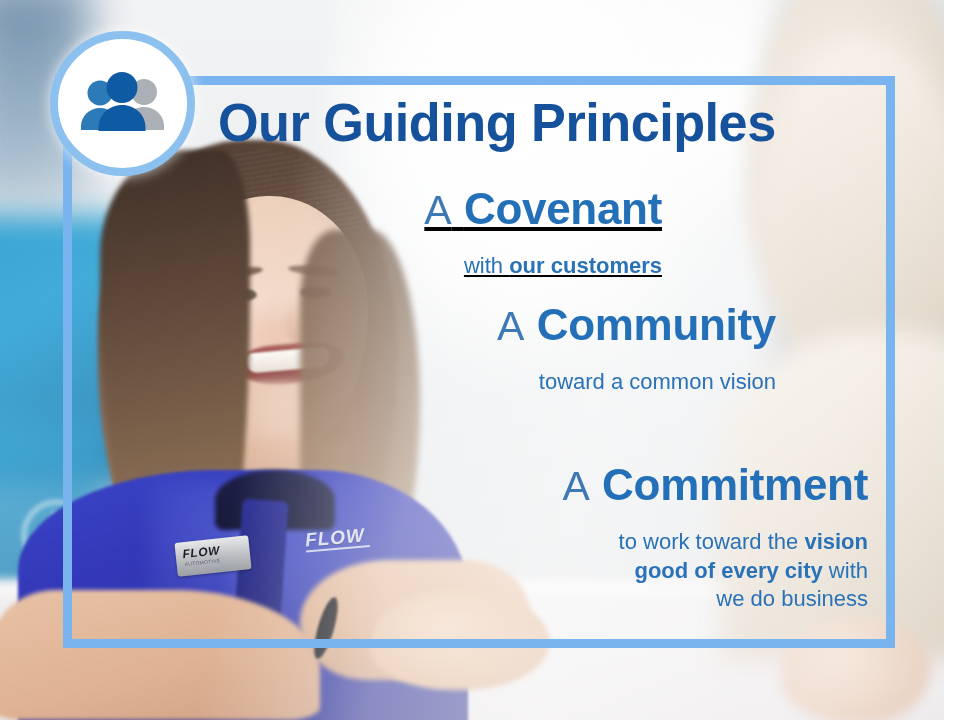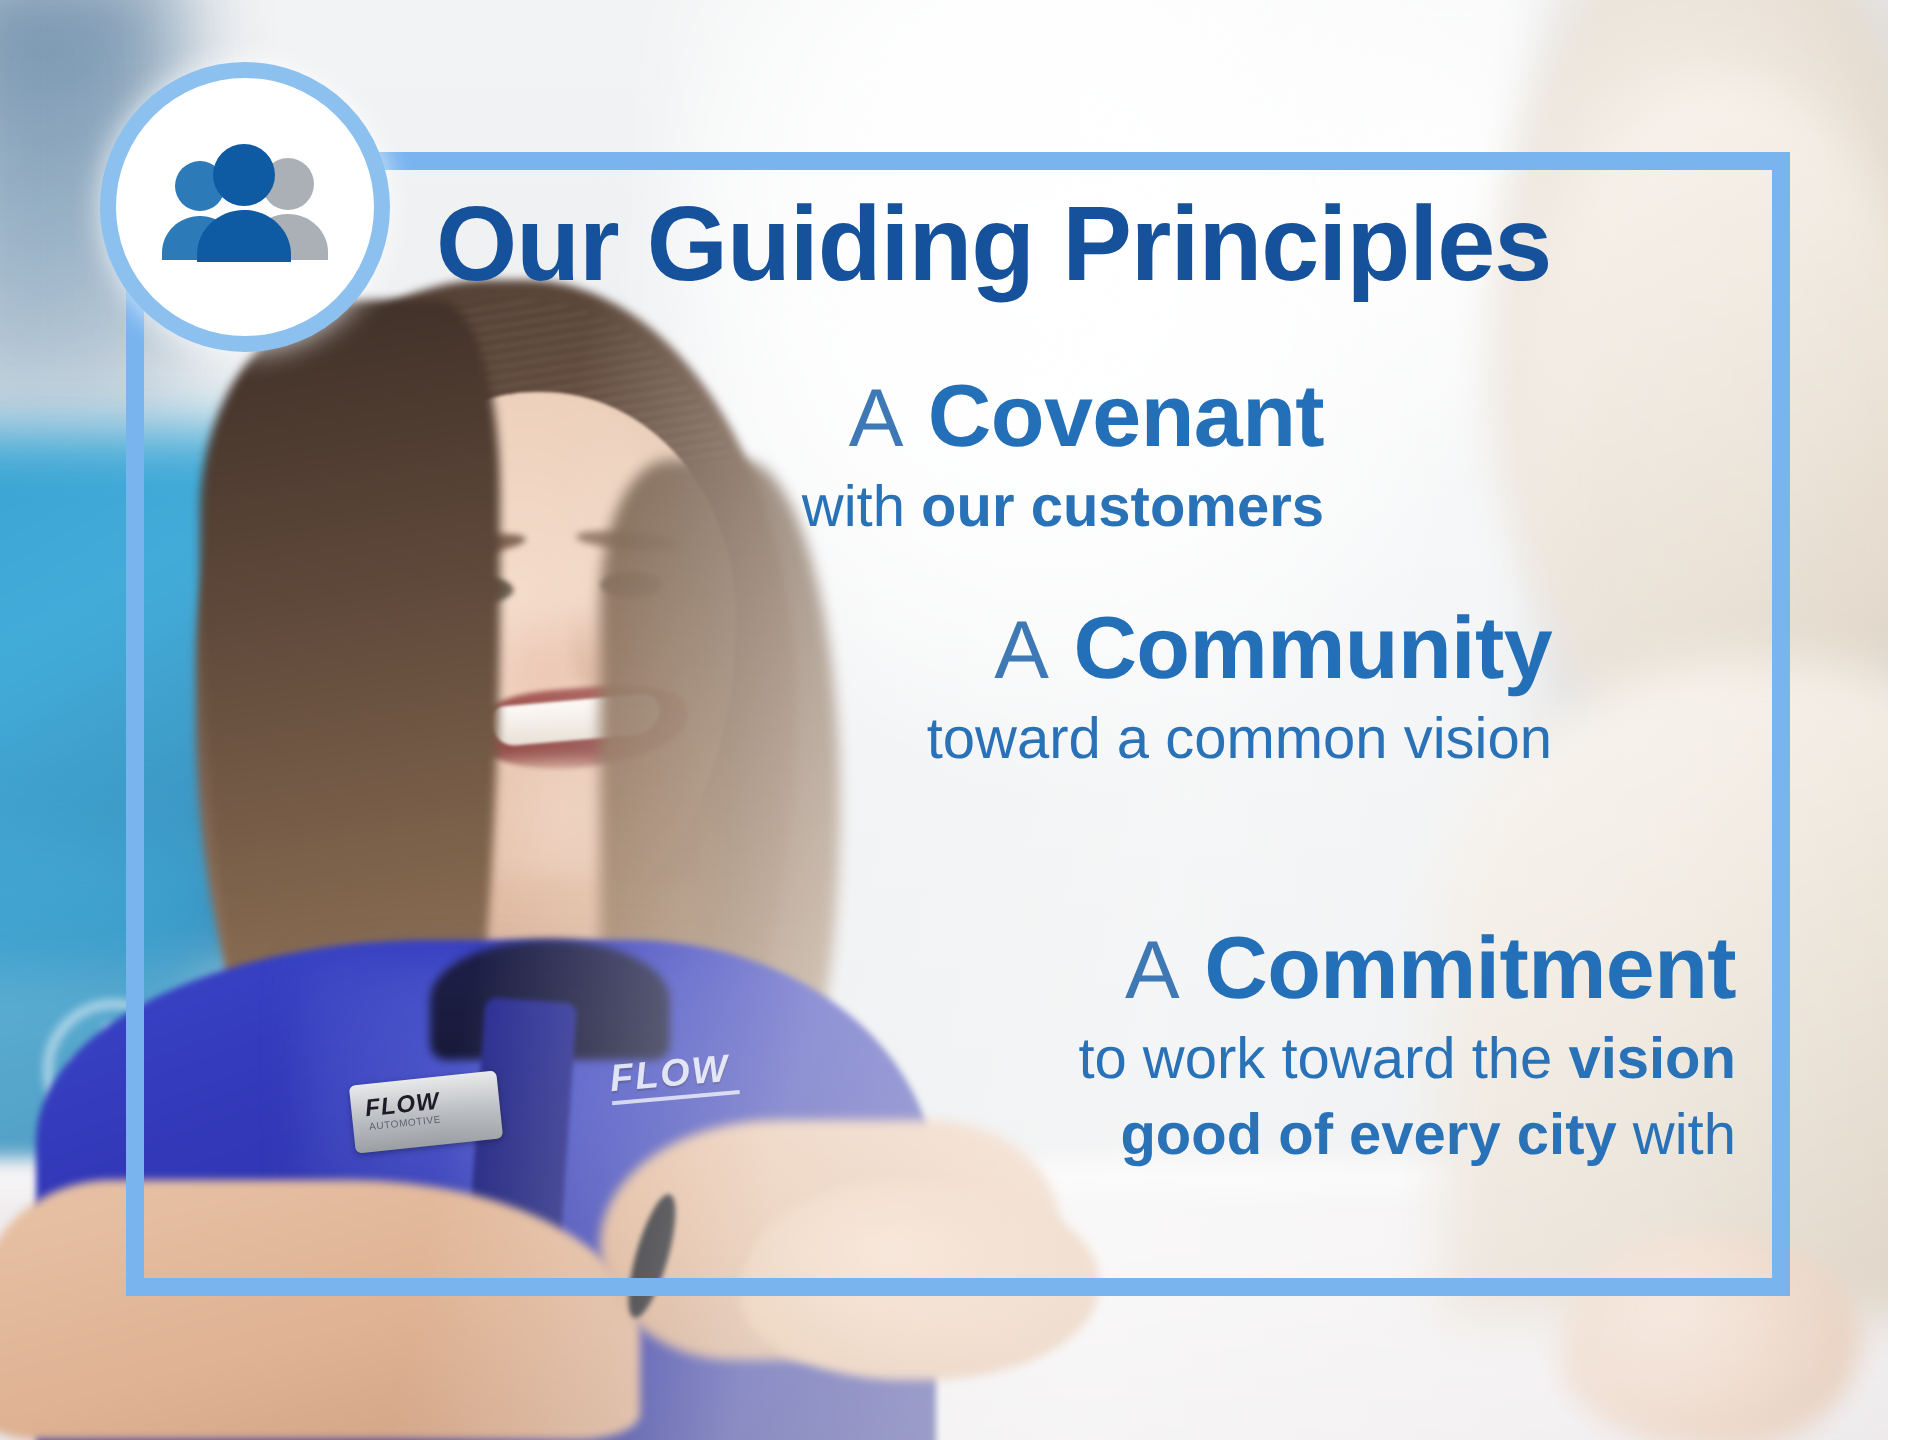--- a/index.html
+++ b/index.html
@@ -330,29 +330,29 @@
   }
   .headline .art {
     font-weight:normal;
     color:#3f79b5;
     font-size:41px;
   }
   .headline .word { font-weight:bold; color:#2470b8; letter-spacing:-0.3px; }
 
   .sub {
     font-family:"Liberation Sans", sans-serif;
-    font-size:29px;
+    font-size:22px;
     line-height:1.30;
     color:#2a72b8;
     font-weight:normal;
-    margin-top:4px;
+    margin-top:20px;
   }
   .sub b { font-weight:bold; }
 
-  #b-covenant   { left:180px; top:186px; width:482px; }
+  #b-covenant   { left:180px; top:186px; width:482px;text-decoration:underline; }
   #b-community  { left:230px; top:302px; width:546px; }
   #b-commitment { left:256px; top:462px; width:612px; }
 
 </style>
 </head>
 <body>
 
 <div class="poster">
 
   <div class="photo">
@@ -461,17 +461,20 @@
         <span class="art">A</span>
         <span class="word">Commitment</span>
       </div>
       <div class="sub">
         <div>
           <span>to work toward the </span><b>vision</b>
         </div>
         <div>
           <b>good of every city</b><span> with</span>
         </div>
+        <div>
+          <span>we do business</span>
+        </div>
       </div>
     </div>
 
   </div>
 </div>
 
 </body></html>

